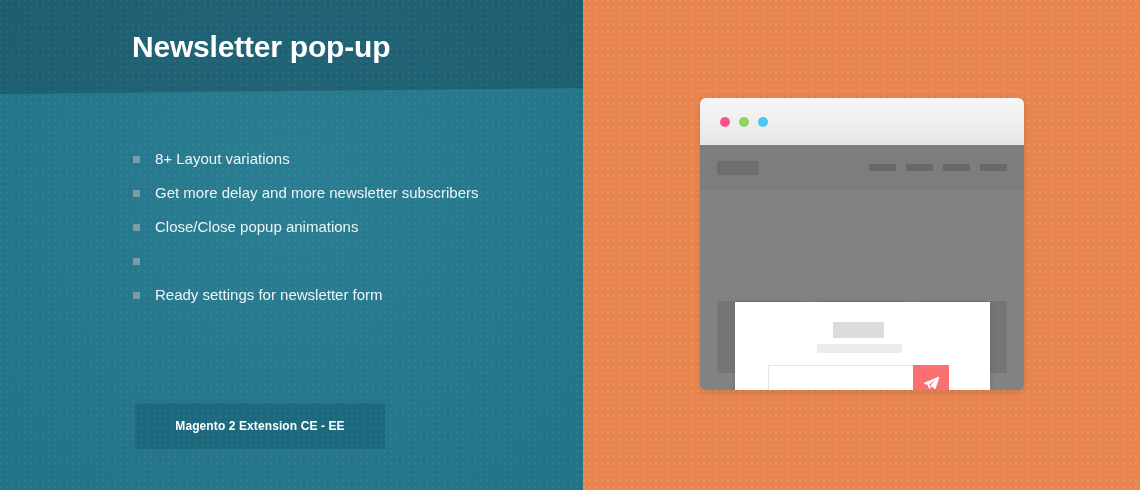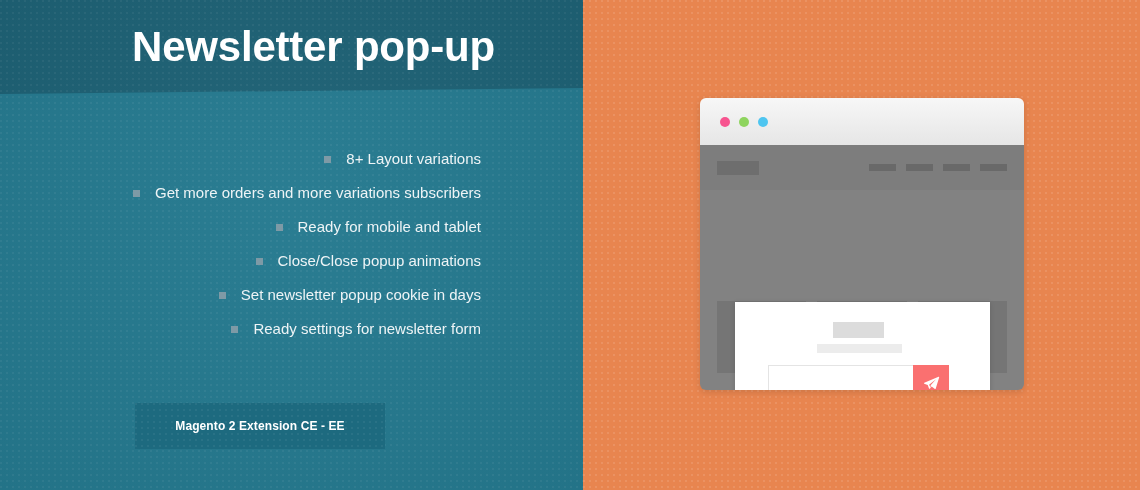--- a/index.html
+++ b/index.html
@@ -66,41 +66,40 @@
     background: radial-gradient(ellipse 110% 130% at 50% 40%,
                 rgba(255,255,255,0.04) 0%, rgba(0,0,0,0.09) 100%);
     pointer-events: none;
   }
 
   
   .page-title {
     position: absolute;
     left: 132px;
     top: 27px;
-    font-size: 42px;
+    font-size: 30px;
     font-weight: bold;
     color: #ffffff;
     letter-spacing: -0.2px;
     line-height: 40px;
     white-space: nowrap;
   }
 
   
   .feature-list {
     position: absolute;
     left: 133px;
     top: 142px;
     list-style: none;
   }
 
   .feature-item {
     display: flex;
     align-items: center;
     height: 34px;
-    justify-content: flex-end;
   }
 
   .bullet-icon {
     width: 7px;
     height: 7px;
     background: #7e9aa6;
     margin-right: 15px;
     flex: 0 0 auto;
   }
 
@@ -289,33 +288,28 @@
 
   <h1 class="page-title">Newsletter pop-up</h1>
 
   <ul class="feature-list">
     <li class="feature-item">
       <span class="bullet-icon"></span>
       <span class="feature-label">8+ Layout variations</span>
     </li>
     <li class="feature-item">
       <span class="bullet-icon"></span>
-      <span class="feature-label">Get more orders and more variations subscribers</span>
-    </li>
-    <li class="feature-item">
-      <span class="bullet-icon"></span>
-      <span class="feature-label">Ready for mobile and tablet</span>
+      <span class="feature-label">Get more delay and more newsletter subscribers</span>
     </li>
     <li class="feature-item">
       <span class="bullet-icon"></span>
       <span class="feature-label">Close/Close popup animations</span>
     </li>
     <li class="feature-item">
       <span class="bullet-icon"></span>
-      <span class="feature-label">Set newsletter popup cookie in days</span>
     </li>
     <li class="feature-item">
       <span class="bullet-icon"></span>
       <span class="feature-label">Ready settings for newsletter form</span>
     </li>
   </ul>
 
   <button class="cta-button">Magento 2 Extension CE - EE</button>
 
   <div class="browser-window">

